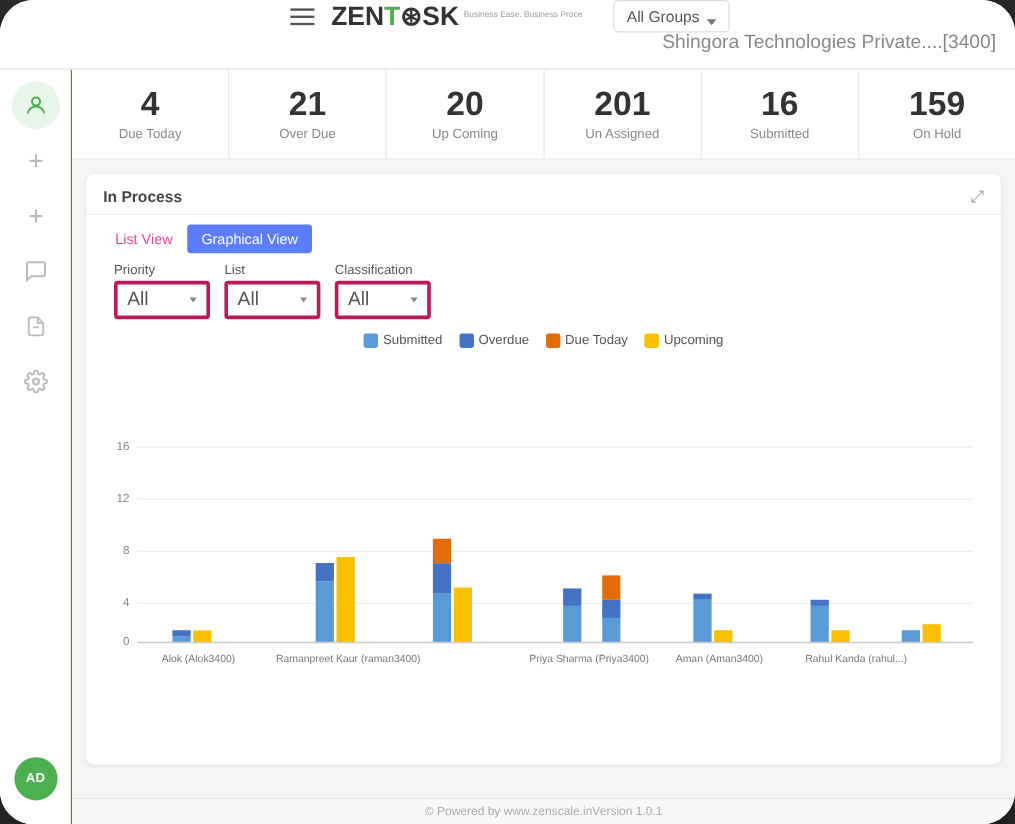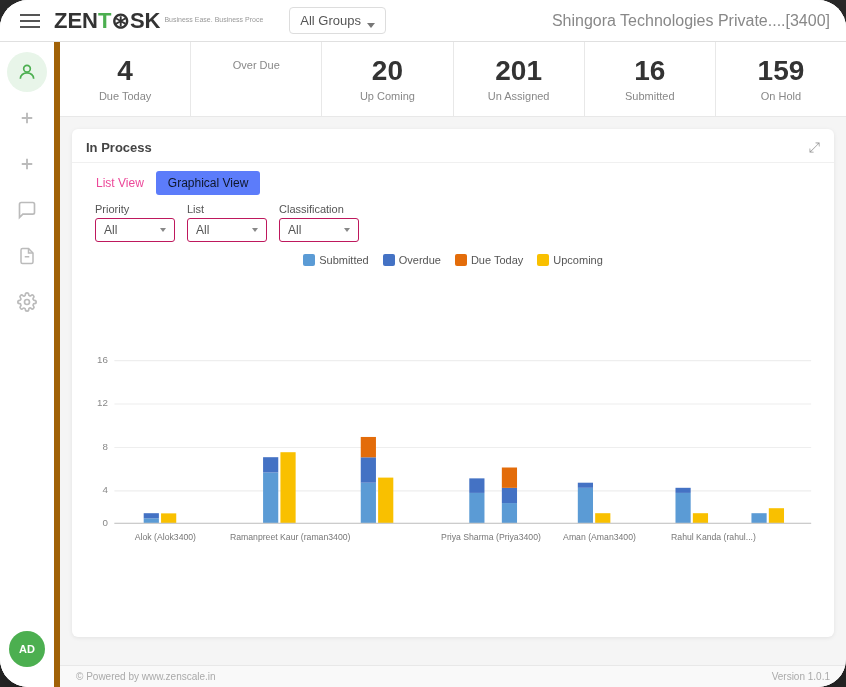--- a/index.html
+++ b/index.html
@@ -25,26 +25,27 @@
       width: 100%;
       height: 100%;
       background: #f5f5f5;
       display: flex;
       flex-direction: column;
       overflow: hidden;
     }
     
     .header {
       background: #fff;
-      height: 42px;
+      height: 58px;
       display: flex;
       align-items: center;
       padding: 0 16px;
       border-bottom: 1px solid #e0e0e0;
       flex-shrink: 0;
+      flex-direction: column;
     }
     .header-left {
       display: flex;
       align-items: center;
       gap: 10px;
     }
     .menu-icon {
       display: flex;
       flex-direction: column;
       gap: 4px;
@@ -104,21 +105,21 @@
     
     .main-layout {
       display: flex;
       flex: 1;
       overflow: hidden;
     }
     
     .sidebar {
       width: 60px;
       background: #fff;
-      border-right: 6px solid #a16207;
+      border-right: 1px solid #a16207;
       display: flex;
       flex-direction: column;
       align-items: center;
       padding: 10px 0;
       gap: 6px;
       flex-shrink: 0;
     }
     .sidebar-item {
       width: 40px;
       height: 40px;
@@ -220,42 +221,42 @@
     }
     .view-tab {
       padding: 5px 12px;
       font-size: 12px;
       cursor: pointer;
       border-radius: 3px;
       color: #ec4899;
     }
     .view-tab.active {
       background: #5c7cfa;
-      color: #0f172a;
+      color: #ffffff;
     }
     
     .filters-row {
       display: flex;
       gap: 12px;
       padding: 8px 23px;
       align-items: flex-end;
     }
     .filter-group label {
       font-size: 11px;
       color: #555;
       display: block;
       margin-bottom: 3px;
     }
     .filter-select {
       display: flex;
       align-items: center;
-      border: 1px solid #be185d;
+      border: 3px solid #be185d;
       border-radius: 3px;
       padding: 4px 8px;
-      font-size: 12px;
+      font-size: 16px;
       color: #555;
       background: #fff;
       cursor: pointer;
       min-width: 80px;
       gap: 18px;
     }
     .filter-select .chevron-down-sm {
       width: 0; height: 0;
       border-left: 3px solid transparent;
       border-right: 3px solid transparent;
@@ -292,21 +293,21 @@
     .chart-svg {
       width: 100%;
       height: 100%;
     }
     
     .app-footer {
       background: #f9f9f9;
       border-top: 1px solid #e8e8e8;
       padding: 5px 16px;
       display: flex;
-      justify-content: space-between;
+      justify-content: center;
       font-size: 10px;
       color: #aaa;
       flex-shrink: 0;
       margin-top: 16px;
     }
   </style>
 </head>
 <body>
 
 <div class="device-frame">
@@ -380,20 +381,21 @@
       </div>
 
       <div class="content-area">
 
         <div class="stats-row">
           <div class="stat-card">
             <div class="stat-number">4</div>
             <div class="stat-label">Due Today</div>
           </div>
           <div class="stat-card">
+            <div class="stat-number">21</div>
             <div class="stat-label">Over Due</div>
           </div>
           <div class="stat-card">
             <div class="stat-number">20</div>
             <div class="stat-label">Up Coming</div>
           </div>
           <div class="stat-card">
             <div class="stat-number">201</div>
             <div class="stat-label">Un Assigned</div>
           </div>

